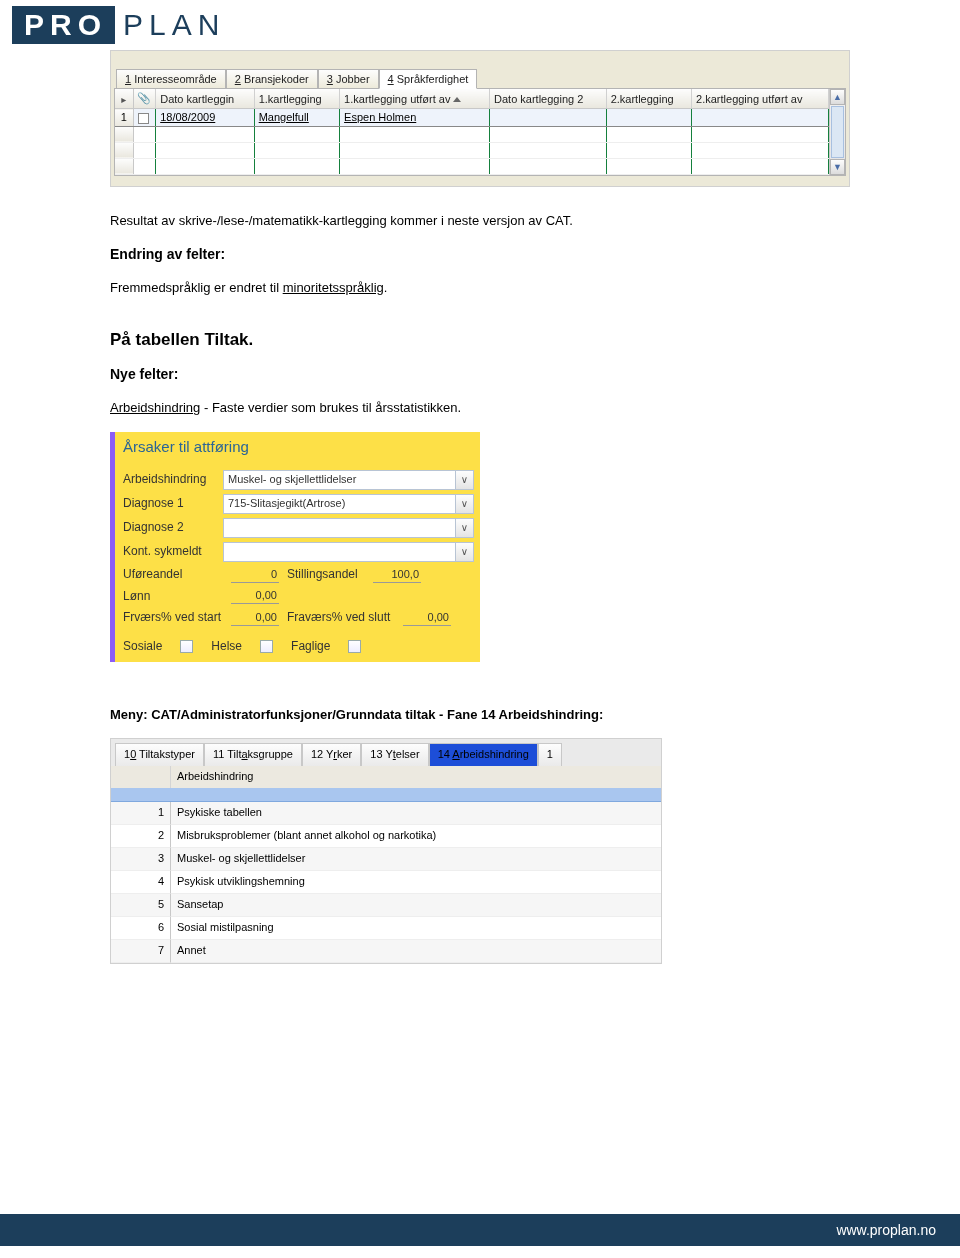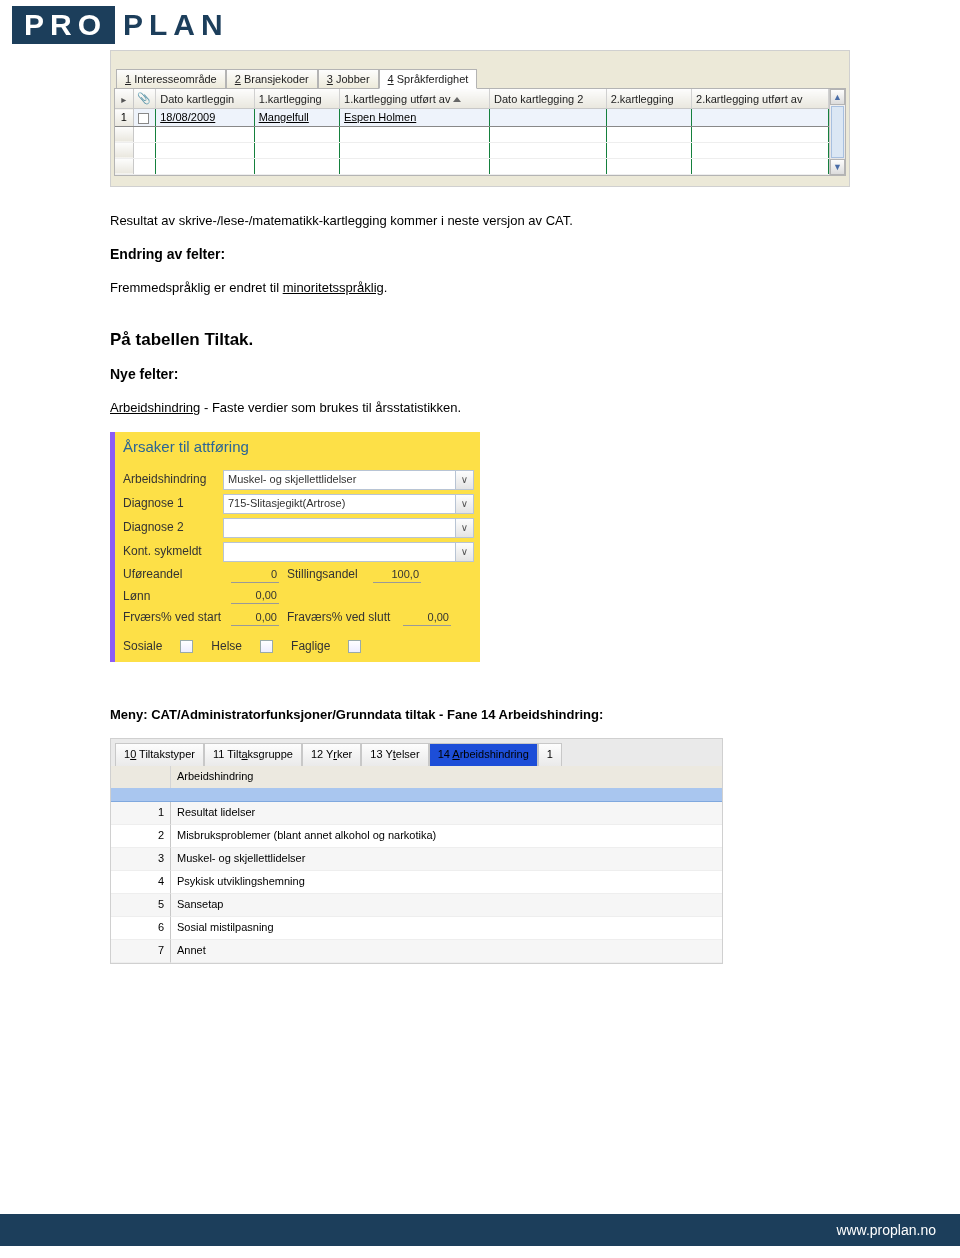--- a/index.html
+++ b/index.html
@@ -26,21 +26,21 @@
     background: #1c3e5b;
     color: #fff;
     font-size: 30px;
     font-weight: bold;
     letter-spacing: 6px;
     padding: 2px 8px 2px 12px;
   }
   .logo-plan {
     color: #1c3e5b;
     font-size: 30px;
-    font-weight: bold;
+    font-weight: normal;
     letter-spacing: 6px;
     padding: 2px 8px;
   }
 
   
   .win1 {
     margin: 0 110px 0 110px;
     border: 1px solid #d0d0d0;
     background: #ece9d8;
     padding: 15px 3px 10px 3px;
@@ -219,21 +219,21 @@
     display: inline-block;
     width: 13px; height: 13px;
     border: 1px solid #9aa;
     background: linear-gradient(#fff,#eef);
     vertical-align: middle;
   }
 
   
   .win3 {
     margin: 14px 0 20px 0;
-    width: 613px;
+    width: 552px;
     font-size: 11px;
     background: #f3f3f3;
     border: 1px solid #d0d0d0;
   }
   .win3 .tabs3 {
     display: flex;
     background: #eaeaea;
     padding: 4px 4px 0 4px;
   }
   .win3 .tab3 {
@@ -479,21 +479,21 @@
         <div class="tab3 active"><span>14</span> <span class="u">A</span>rbeidshindring</div>
         <div class="tab3" style="min-width:10px"><span>1</span></div>
       </div>
       <div class="headerrow">
         <div class="colnum"></div>
         <div class="colname">Arbeidshindring</div>
       </div>
       <div class="selbar"></div>
       <div class="row3">
           <div class="colnum">1</div>
-          <div class="colname">Resultat lidelser</div>
+          <div class="colname">Psykiske tabellen</div>
         </div>
       <div class="row3">
           <div class="colnum">2</div>
           <div class="colname">Misbruksproblemer (blant annet alkohol og narkotika)</div>
         </div>
       <div class="row3">
           <div class="colnum">3</div>
           <div class="colname">Muskel- og skjellettlidelser</div>
         </div>
       <div class="row3">

